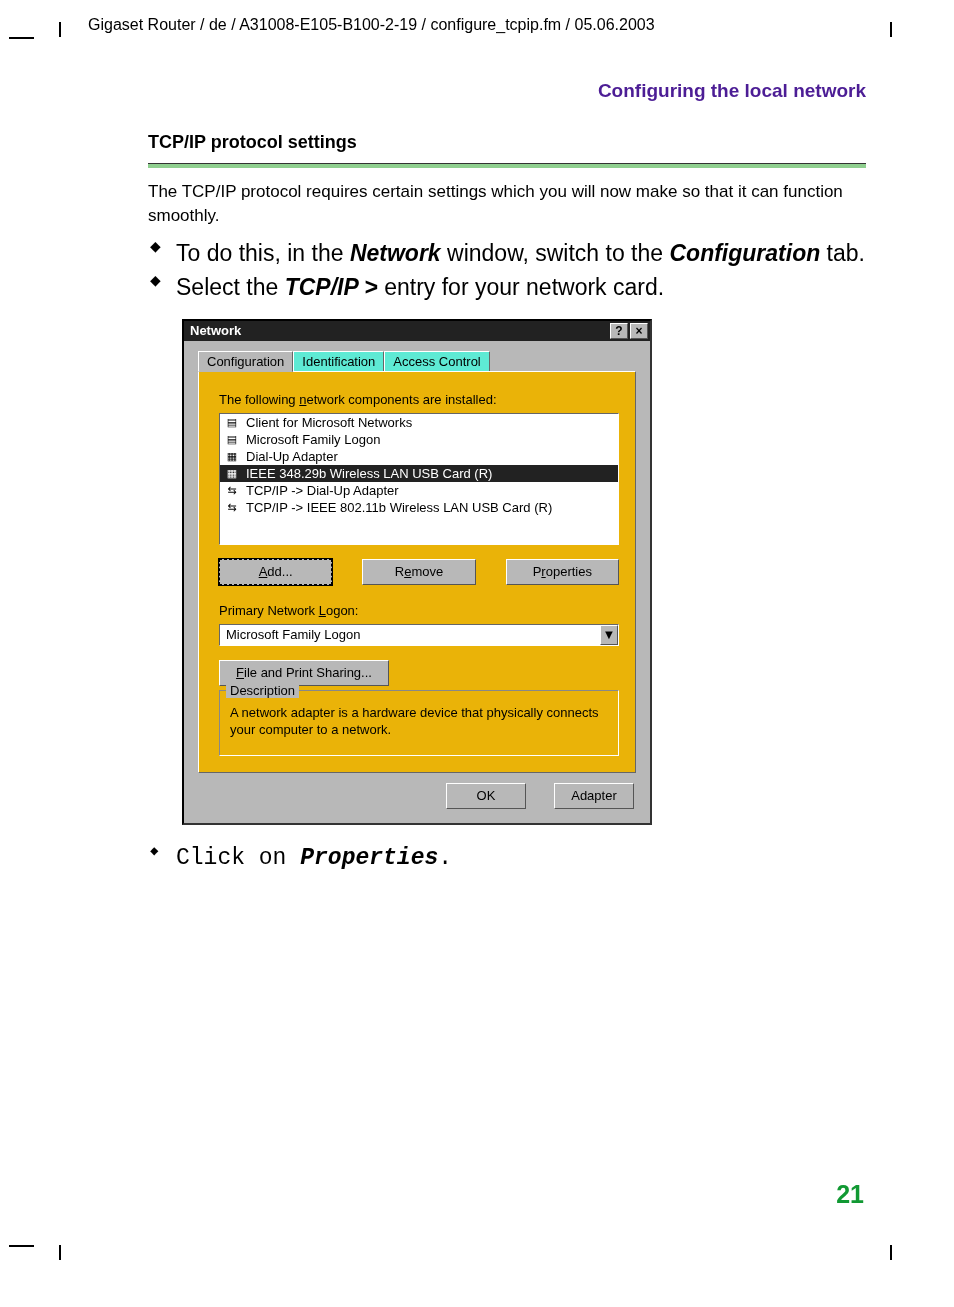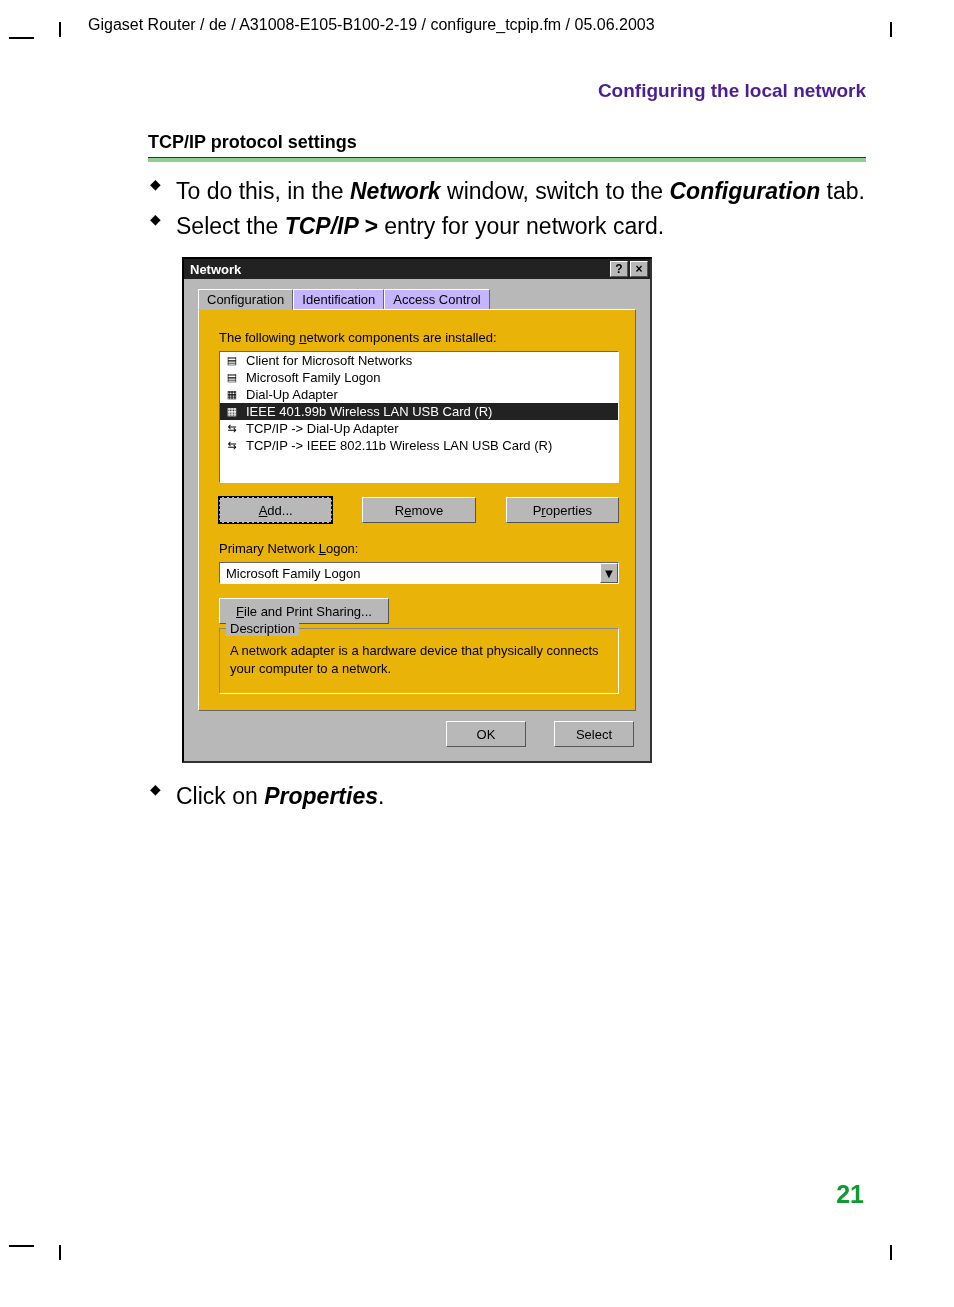--- a/index.html
+++ b/index.html
@@ -36,21 +36,21 @@
       color: #4c1d95;
       font-weight: bold;
       font-size: 19px;
       text-align: right;
       margin-bottom: 30px;
     }
     .content { margin-left: 60px; }
     .h2 {
       font-weight: bold;
       font-size: 18px;
-      margin-bottom: 4px;
+      margin-bottom: 10px;
     }
     .rule {
       height: 5px;
       background: #8fcf8f;
       border-top: 1px solid #333;
       margin-bottom: 12px;
     }
     .body-text {
       font-size: 17px;
       line-height: 1.4;
@@ -100,21 +100,21 @@
       border: 1px solid #fff;
       border-right-color:#555; border-bottom-color:#555;
       color:#000; font-weight:bold; font-size:12px;
       display:flex; align-items:center; justify-content:center;
       line-height:1;
     }
     .dialog-body { padding: 10px 14px 10px 14px; }
     .tabs { display:flex; margin-bottom:0; }
     .tab {
       padding: 2px 8px;
-      background:#c4b5fd;
+      background:#5eead4;
       border:1px solid #fff;
       border-right-color:#666; border-bottom: none;
       font-size:13px;
       position:relative;
     }
     .tab.active { background:#b8b8b8; border-bottom:1px solid #b8b8b8; z-index:2; margin-bottom:-1px; }
     .tab-panel {
       border:1px solid #fff;
       border-right-color:#666; border-bottom-color:#666;
       background:#eab308;
@@ -168,39 +168,40 @@
       margin-top:4px;
     }
     .fieldset-legend { font-size:13px; padding:0 4px; margin-left:-4px; background:#b8b8b8; position:relative; top:-16px; display:inline-block; }
     .fieldset-text { font-size:13px; line-height:1.35; margin-top:-10px; }
     .dlg-footer { display:flex; justify-content:flex-end; gap:28px; padding:0 16px 14px 16px; }
     .dlg-footer .winbtn { flex:0 0 80px; }
     .pagenum {
       position:absolute; right:90px; top:1180px;
       color:#119933; font-weight:bold; font-size:25px;
     }
-    .post-list { margin-top: 4px; }
+    .post-list { margin-top: 4px; font-family: Liberation Mono, monospace; }
   </style>
 </head>
 <body>
 
 <div class="crop-tl"></div>
 <div class="crop-tr"></div>
 <div class="crop-bl"></div>
 <div class="crop-br"></div>
 
 <div class="page">
   <div class="header-path">Gigaset Router / de / A31008-E105-B100-2-19 / configure_tcpip.fm / 05.06.2003</div>
 
   <div class="section-header">Configuring the local network</div>
 
   <div class="content">
     <div class="h2">TCP/IP protocol settings</div>
     <div class="rule"></div>
 
+    <div class="body-text">The TCP/IP protocol requires certain settings which you will now make so that it can function smoothly.</div>
 
     <ul class="bullet-list">
       <li>
         <span>To do this, in the </span><span class="b i">Network</span><span> window, switch to the </span><span class="b i">Configuration</span><span> tab.</span>
       </li>
       <li>
         <span>Select the </span><span class="b i">TCP/IP &gt;</span><span> entry for your network card.</span>
       </li>
     </ul>
 
@@ -230,21 +231,21 @@
             <div class="listitem">
                 <span class="licon">▤</span>
                 <span>Microsoft Family Logon</span>
               </div>
             <div class="listitem">
                 <span class="licon">▦</span>
                 <span>Dial-Up Adapter</span>
               </div>
             <div class="listitem selected">
                 <span class="licon">▦</span>
-                <span>IEEE 401.99b Wireless LAN USB Card (R)</span>
+                <span>IEEE 348.29b Wireless LAN USB Card (R)</span>
               </div>
             <div class="listitem">
                 <span class="licon">⇆</span>
                 <span>TCP/IP -&gt; Dial-Up Adapter</span>
               </div>
             <div class="listitem">
                 <span class="licon">⇆</span>
                 <span>TCP/IP -&gt; IEEE 802.11b Wireless LAN USB Card (R)</span>
               </div>
           </div>
@@ -265,21 +266,21 @@
           </div>
           <div class="winbtn" style="width:170px;"><span class="u">F</span>ile and Print Sharing...</div>
           <div class="fieldset">
             <span class="fieldset-legend">Description</span>
             <div class="fieldset-text">A network adapter is a hardware device that physically connects your computer to a network.</div>
           </div>
         </div>
       </div>
       <div class="dlg-footer">
         <div class="winbtn">OK</div>
-        <div class="winbtn">Select</div>
+        <div class="winbtn">Adapter</div>
       </div>
     </div>
 
     <ul class="bullet-list post-list">
       <li>
         <span>Click on </span><span class="b i">Properties</span><span>.</span>
       </li>
     </ul>
   </div>
 </div>

